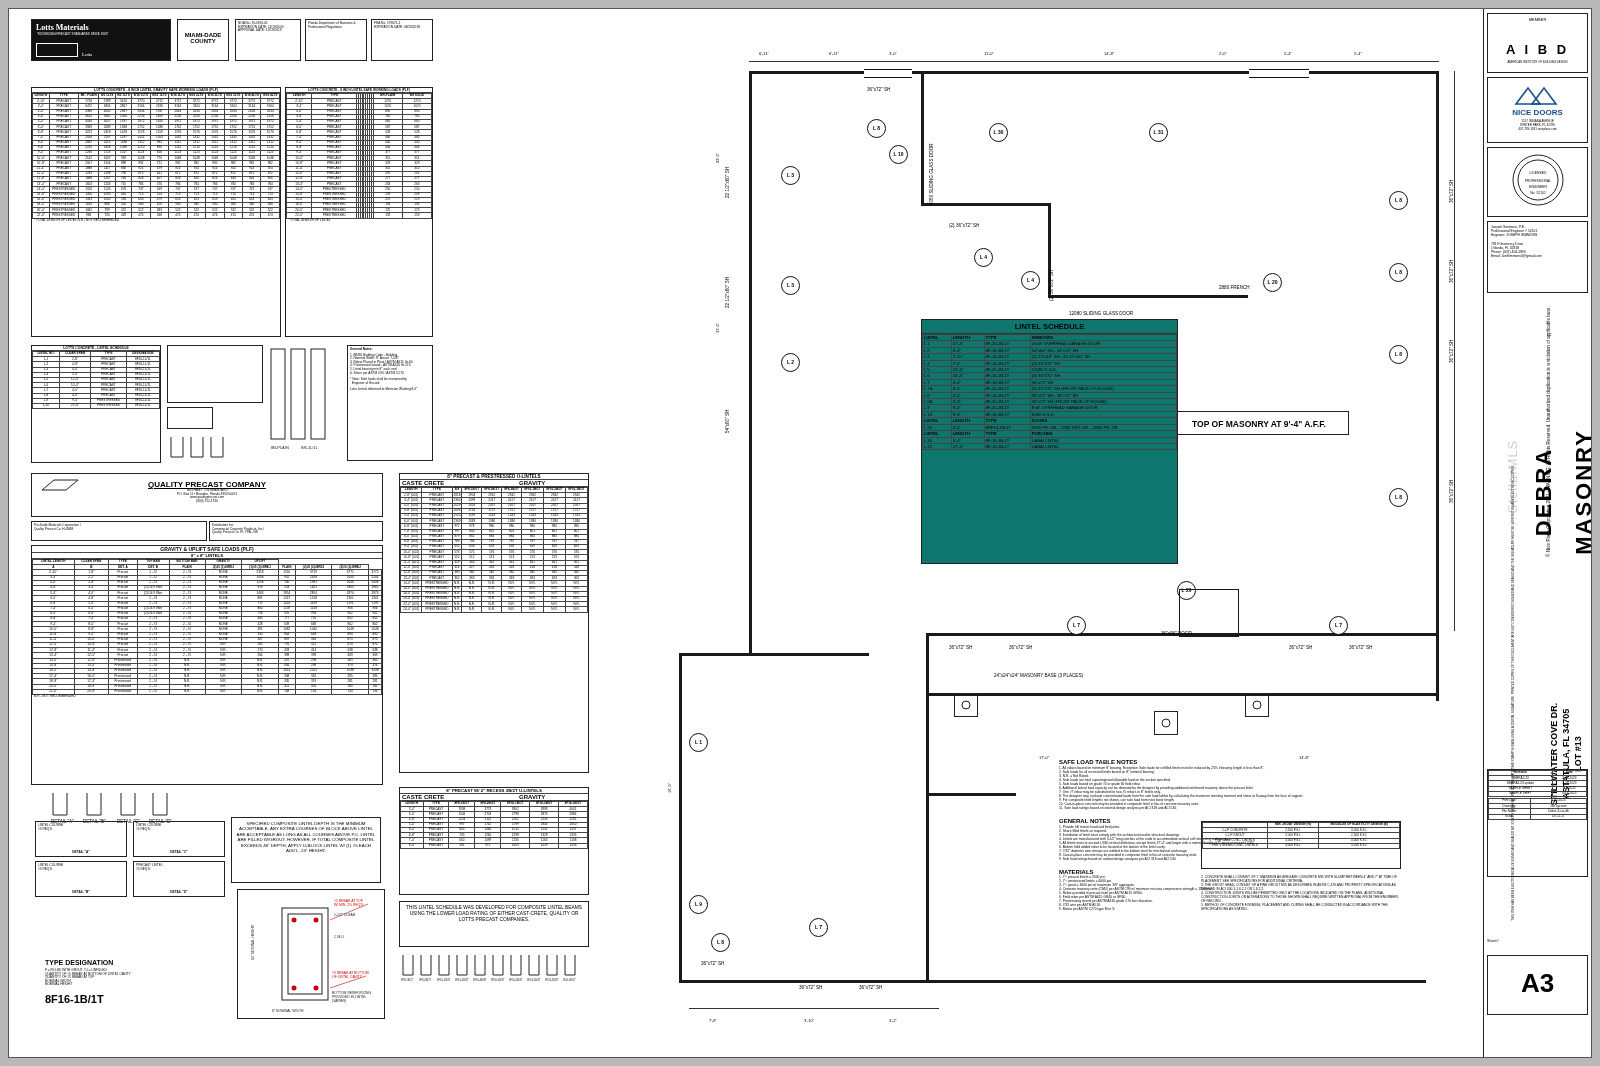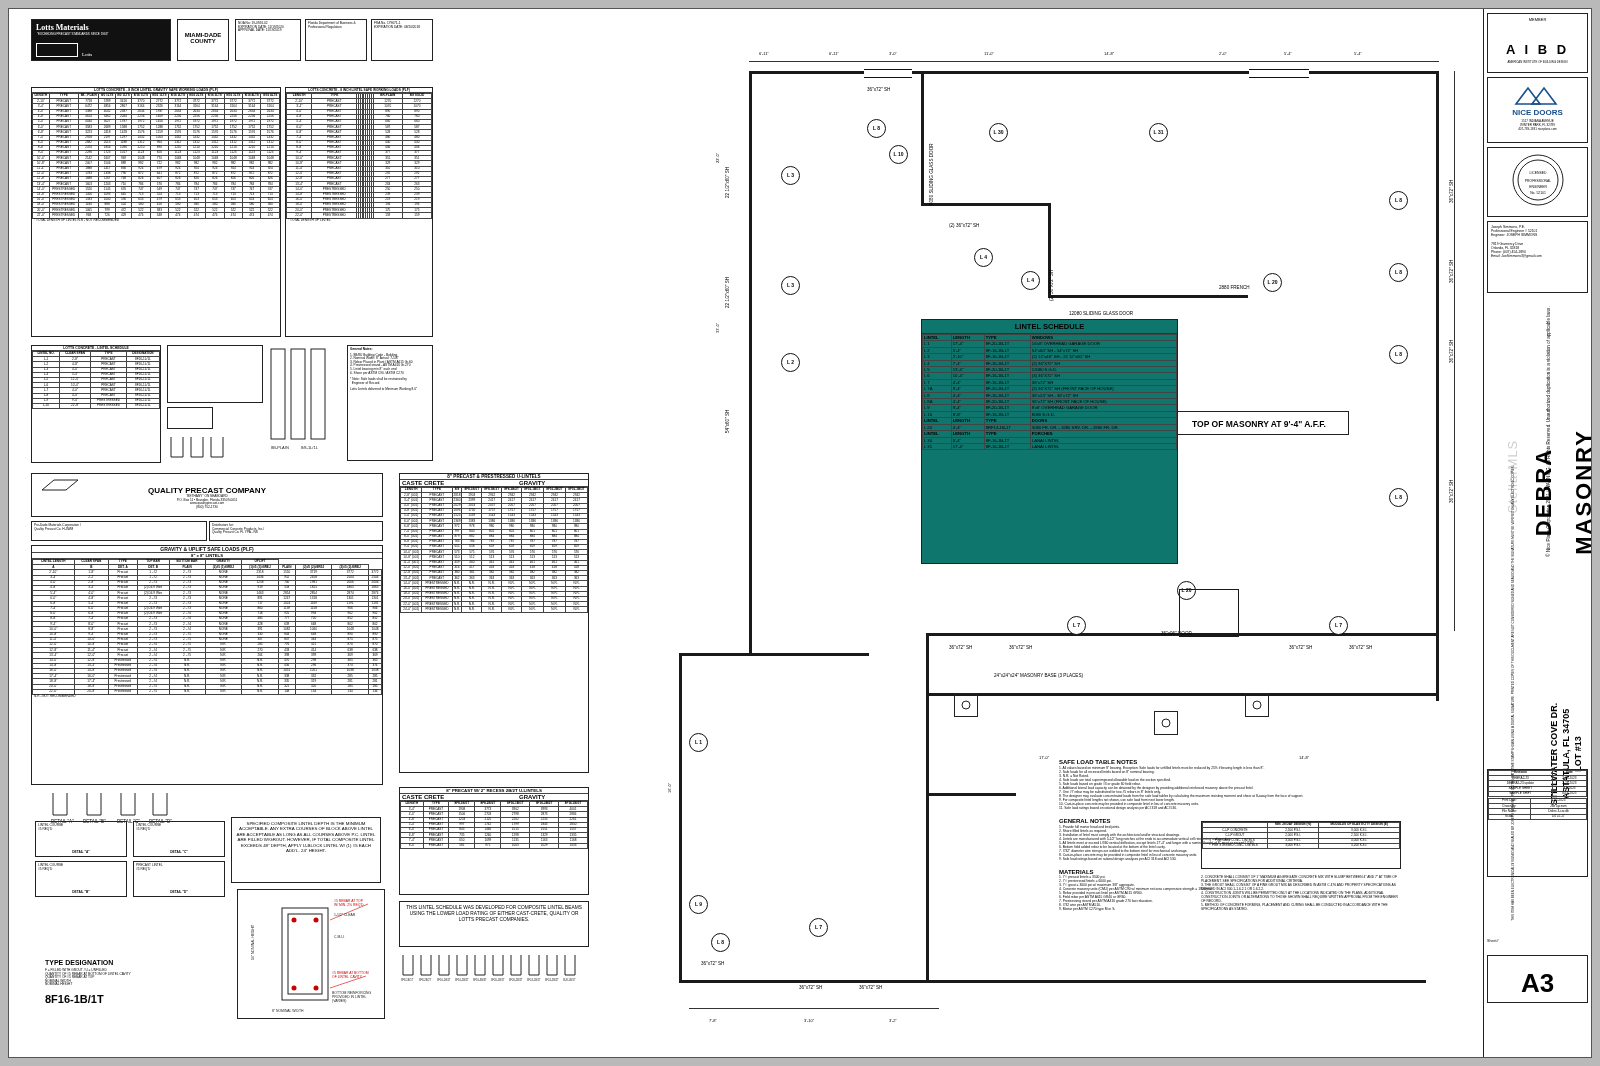--- a/index.html
+++ b/index.html
@@ -893,21 +893,21 @@
     </div>
     <div class="bx bd tiny" style="left:180px;top:0;width:86px;height:116px;padding:2px;">
       <div class="b">General Notes:</div>
       <div style="margin-top:2px;">1. 8B/8U Building Code - Building<br>2. Nominal Width: 8" Actual: 7-5/8"<br>3. Rebar Placed in Plant / ASTM A615 Gr.60<br>4. Prestressed strand - ASTM A416 Gr.270<br>5. Lintel bearing min 8" each end<br>6. Shore per ASTM C90 / ASTM C270</div>
       <div style="margin-top:3px;">* Note: Safe loads shall be restrained by<br>&nbsp;&nbsp;Engineer of Record.</div>
       <div style="margin-top:3px;">Lotts Lintels delivered to Minimum Working 8.0"</div>
     </div>
   </div>
 
   <div class="bx bd" style="left:22px;top:464px;width:352px;height:44px;">
-    <div class="c b t8" style="margin-top:12px;">QUALITY PRECAST COMPANY</div>
+    <div class="c b t8" style="margin-top:6px;text-decoration:underline;">QUALITY PRECAST COMPANY</div>
     <div class="c tiny">"BETHANY" ON SEABOARD</div>
     <div class="c tiny" style="white-space:pre-line;">P.O. Box 11 • Brandon, Florida 33509-0011
 www.qualityprecast.com
 (800) 752-1730</div>
     <div class="bx" style="left:8px;top:4px;width:40px;height:14px;"><svg width="40" height="14">
           <path d="M2 12 L14 2 L38 2 L26 12 Z" fill="none" stroke="#222"></path>
         </svg></div>
   </div>
   <div class="bx bd tiny" style="left:22px;top:512px;width:176px;height:20px;padding:2px;white-space:pre-line;">Pre-Dade Materials Corporation /
 Quality Precast Co.  H-3WM</div>
@@ -2143,18 +2143,18 @@
               <td>Scale:</td>
               <td>1/4"=1'-0"</td>
             </tr>
           </tbody>
       </table>
     </div>
 
     <div class="sbbox" style="top:930px;height:14px;border:none;">
       <div style="font-size:3.6px;">Sheet#</div>
     </div>
-    <div class="sbbox" style="top:946px;height:48px;">
+    <div class="sbbox" style="top:946px;height:60px;">
       <div class="c b" style="font-size:26px;line-height:54px;">A3</div>
     </div>
   </div>
 
 </div>
 
 </body></html>

